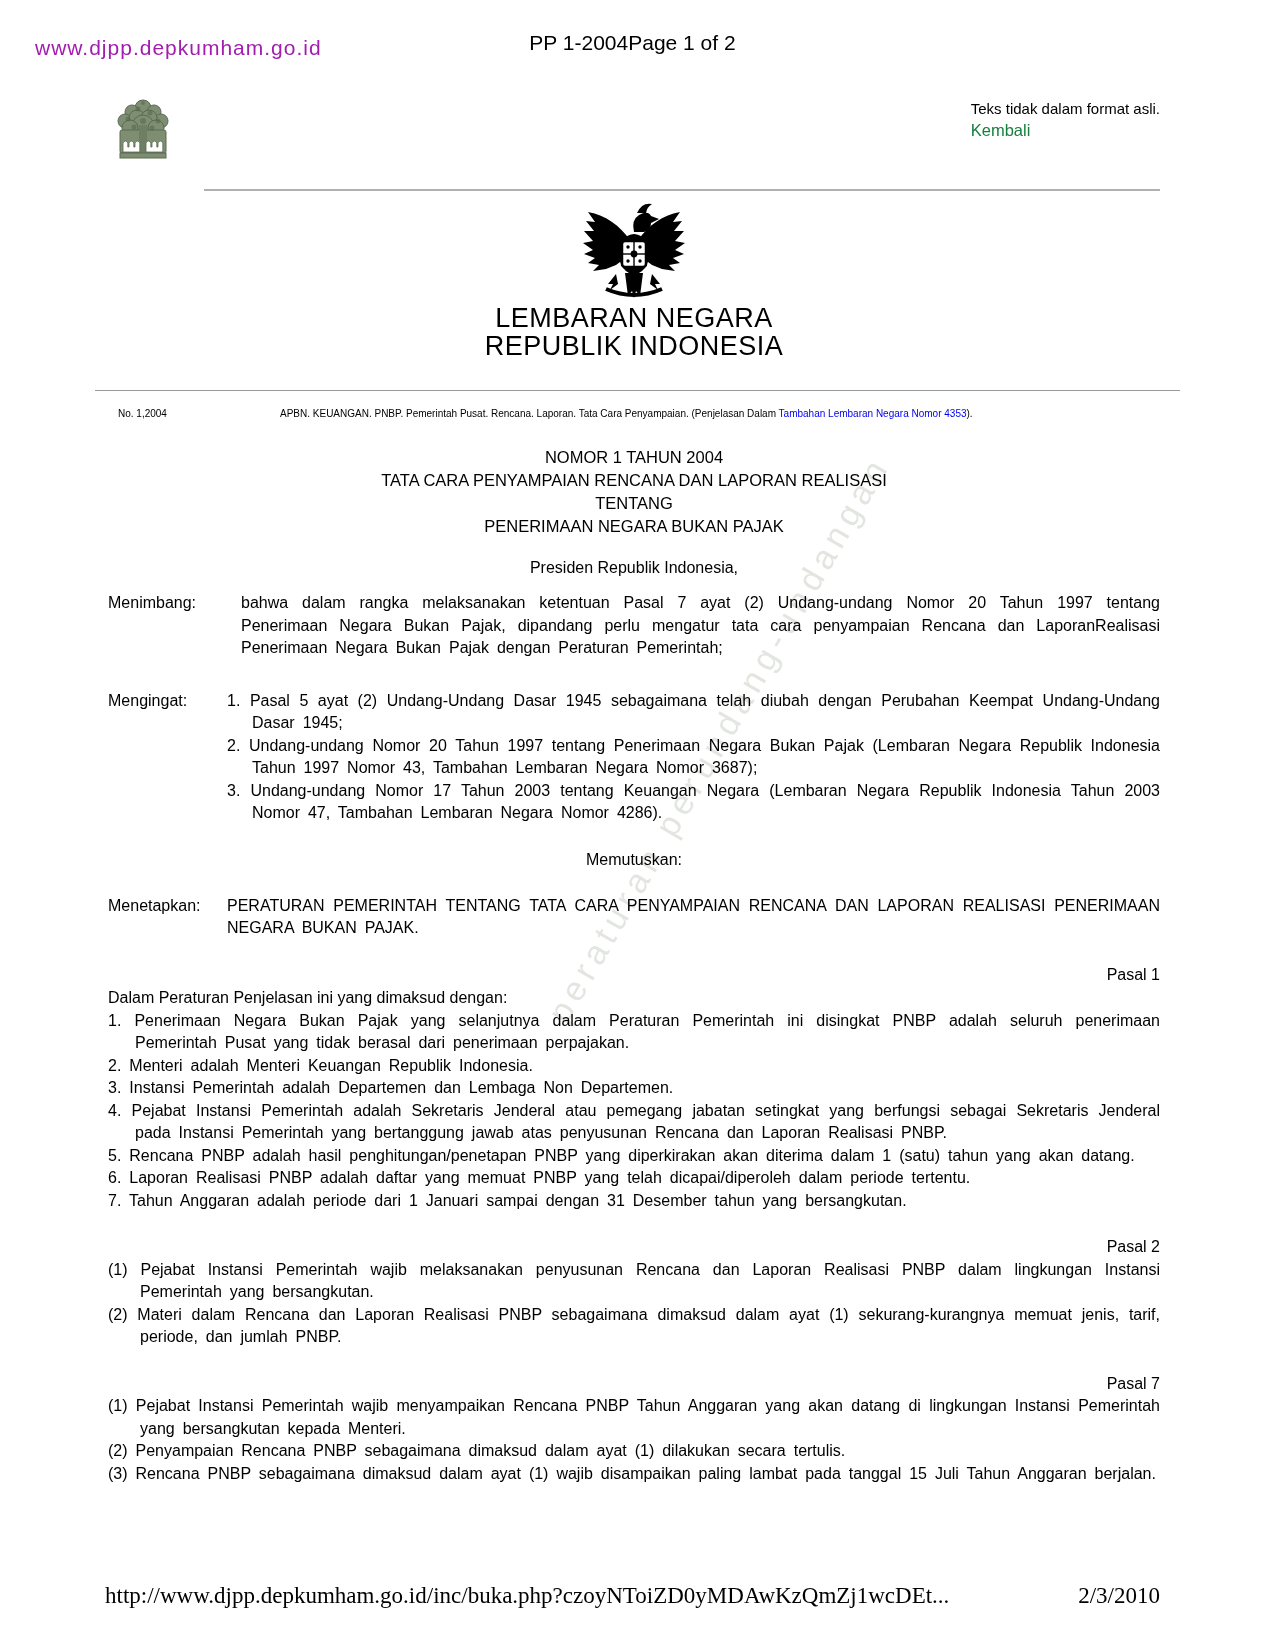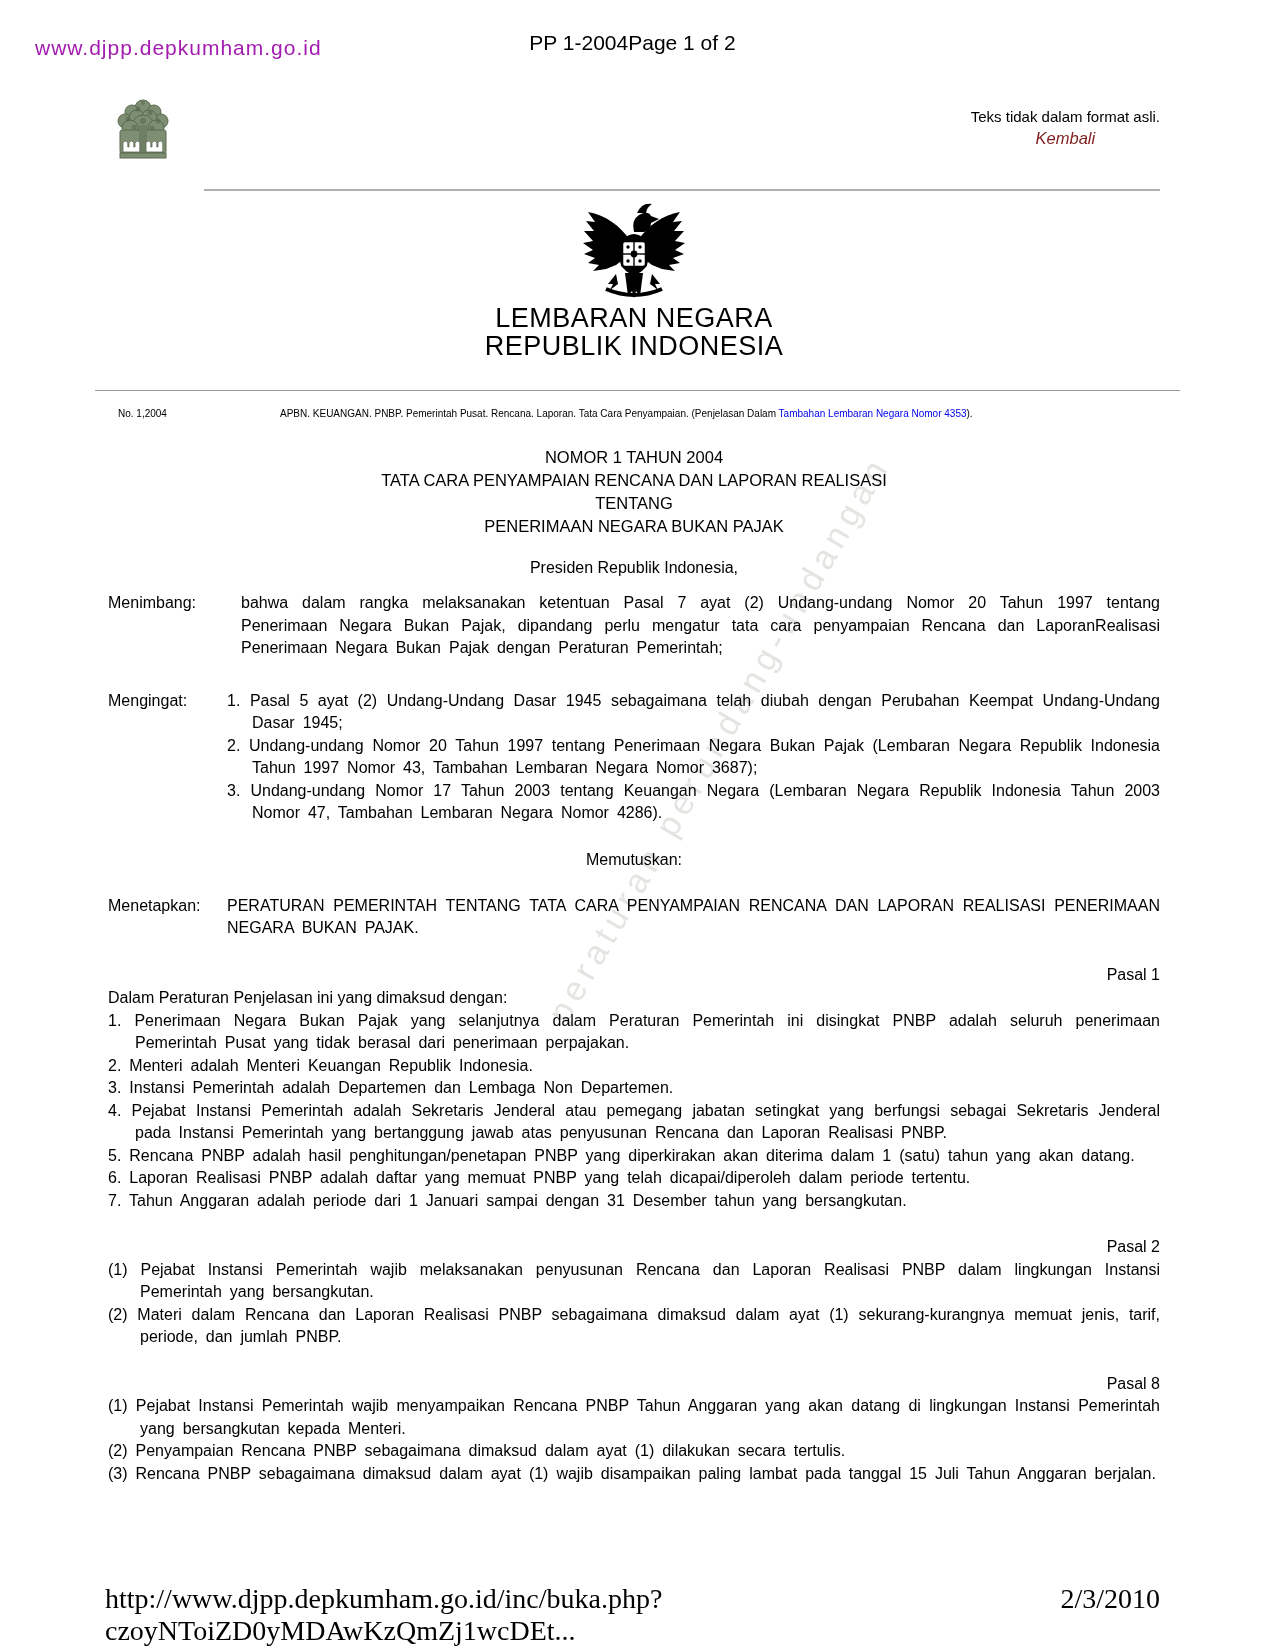--- a/index.html
+++ b/index.html
@@ -9,23 +9,23 @@
   .wm-top{position:absolute;left:35px;top:36px;font-size:21px;color:#a21caf;
           letter-spacing:1px;z-index:0;white-space:nowrap;}
   .wm-diag{position:absolute;left:540px;top:1010px;transform:rotate(-60deg);
            transform-origin:0 0;font-size:34px;letter-spacing:6px;white-space:nowrap;
            color:rgba(160,170,152,0.30);z-index:0;}
   .content{position:absolute;left:108px;right:115px;top:0;z-index:1;}
   .header-row{display:flex;justify-content:center;
               font-family:Liberation Sans, sans-serif;font-size:21px;margin-top:31px;margin-left:-3px;}
   .logo-row{display:flex;justify-content:space-between;align-items:flex-start;margin-top:42px;}
   .tree-logo{display:inline-block;margin-left:2px;}
-  .notice-box{text-align:center;margin-top:10px;}
+  .notice-box{text-align:left;margin-top:2px;}
   .notice{font-size:15px;line-height:19px;}
-  .back-link{display:inline-block;margin-top:3px;font-size:16.5px;color:#7f1d1d;text-decoration:none;font-style:italic;}
+  .back-link{display:inline-block;margin-top:3px;font-size:16.5px;color:#15803d;text-decoration:none;}
   .hr1{height:2px;background:#b0b0b0;margin-top:24px;margin-left:96px;}
   .emblem-wrap{text-align:center;margin-top:5px;line-height:0;}
   .masthead{text-align:center;font-size:27px;line-height:28px;letter-spacing:0.5px;margin-top:2px;}
   .hr2{height:1px;background:#9a9a9a;margin-top:30px;margin-left:-13px;margin-right:-20px;}
   .gazette-row{display:flex;margin-top:12px;font-size:10px;line-height:21px;}
   .gz-no{flex:none;width:172px;padding-left:10px;box-sizing:border-box;}
   .gz-subject{flex:1;margin-right:14px;}
   .doclink{color:#0000EE;text-decoration:none;}
   .reg-title{text-align:center;margin-top:22px;font-size:16.5px;line-height:23px;}
   .salutation{text-align:center;margin-top:21px;font-size:16px;}
@@ -39,21 +39,21 @@
   .ref-item{margin-left:119px;padding-left:25px;text-indent:-25px;}
   .center-line{text-align:center;margin-top:26px;font-size:16px;}
   .menetapkan{margin-top:26px;}
   .menetapkan .labeled-body{margin-left:119px;}
   .pasal-heading{text-align:right;margin-top:24px;font-size:16px;line-height:22.5px;}
   .pasal-intro{margin-top:1px;}
   .num-item{padding-left:27px;text-indent:-27px;}
   .par-item{padding-left:32px;text-indent:-32px;}
   .footer-row{position:absolute;left:105px;right:115px;top:1583px;display:flex;
               justify-content:space-between;font-family:"Liberation Serif",serif;
-              font-size:28px;z-index:1;}
+              font-size:23px;z-index:1;}
 </style>
 </head>
 <body>
 
 <div class="page">
 
   <div class="wm-top">www.djpp.depkumham.go.id</div>
   <div class="wm-diag">peraturan perundang-undangan</div>
 
   <div class="content">
@@ -188,21 +188,21 @@
         <div class="num-item just"><span>7.</span> <span>Tahun Anggaran adalah periode dari 1 Januari sampai dengan 31 Desember tahun yang bersangkutan.</span></div>
       </div>
 
     <div class="pasal-heading">Pasal 2</div>
     <div class="body-txt">
 
     <div class="par-item just"><span>(1)</span> <span>Pejabat Instansi Pemerintah wajib melaksanakan penyusunan Rencana dan Laporan Realisasi PNBP dalam lingkungan Instansi Pemerintah yang bersangkutan.</span></div>
         <div class="par-item just"><span>(2)</span> <span>Materi dalam Rencana dan Laporan Realisasi PNBP sebagaimana dimaksud dalam ayat (1) sekurang-kurangnya memuat jenis, tarif, periode, dan jumlah PNBP.</span></div>
       </div>
 
-    <div class="pasal-heading">Pasal 8</div>
+    <div class="pasal-heading">Pasal 7</div>
     <div class="body-txt">
 
     <div class="par-item just"><span>(1)</span> <span>Pejabat Instansi Pemerintah wajib menyampaikan Rencana PNBP Tahun Anggaran yang akan datang di lingkungan Instansi Pemerintah yang bersangkutan kepada Menteri.</span></div>
         <div class="par-item just"><span>(2)</span> <span>Penyampaian Rencana PNBP sebagaimana dimaksud dalam ayat (1) dilakukan secara tertulis.</span></div>
         <div class="par-item just"><span>(3)</span> <span>Rencana PNBP sebagaimana dimaksud dalam ayat (1) wajib disampaikan paling lambat pada tanggal 15 Juli Tahun Anggaran berjalan.</span></div>
       </div>
 
   </div>
 
   <div class="footer-row">

